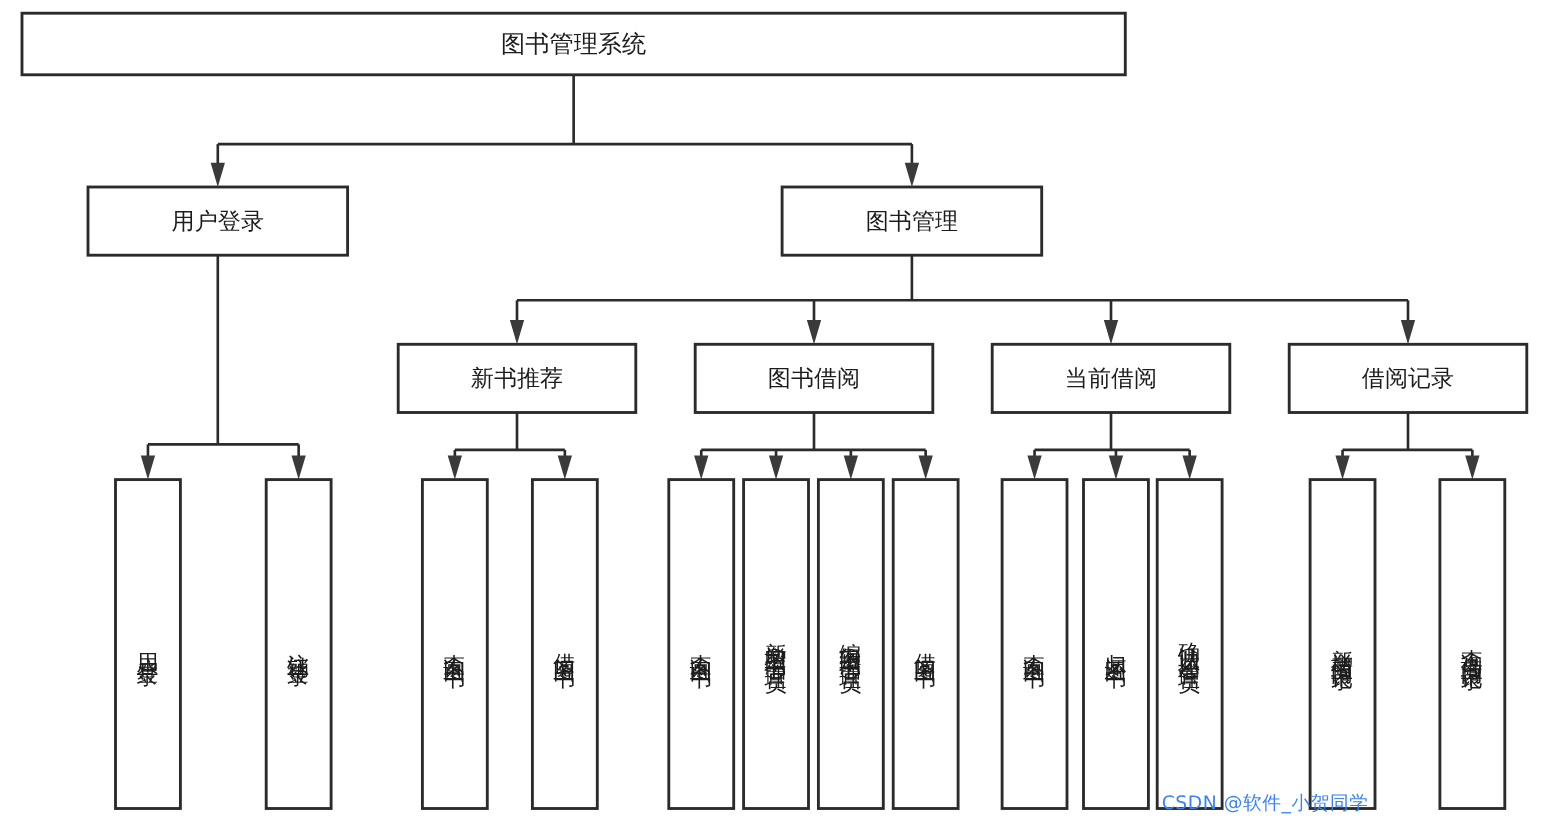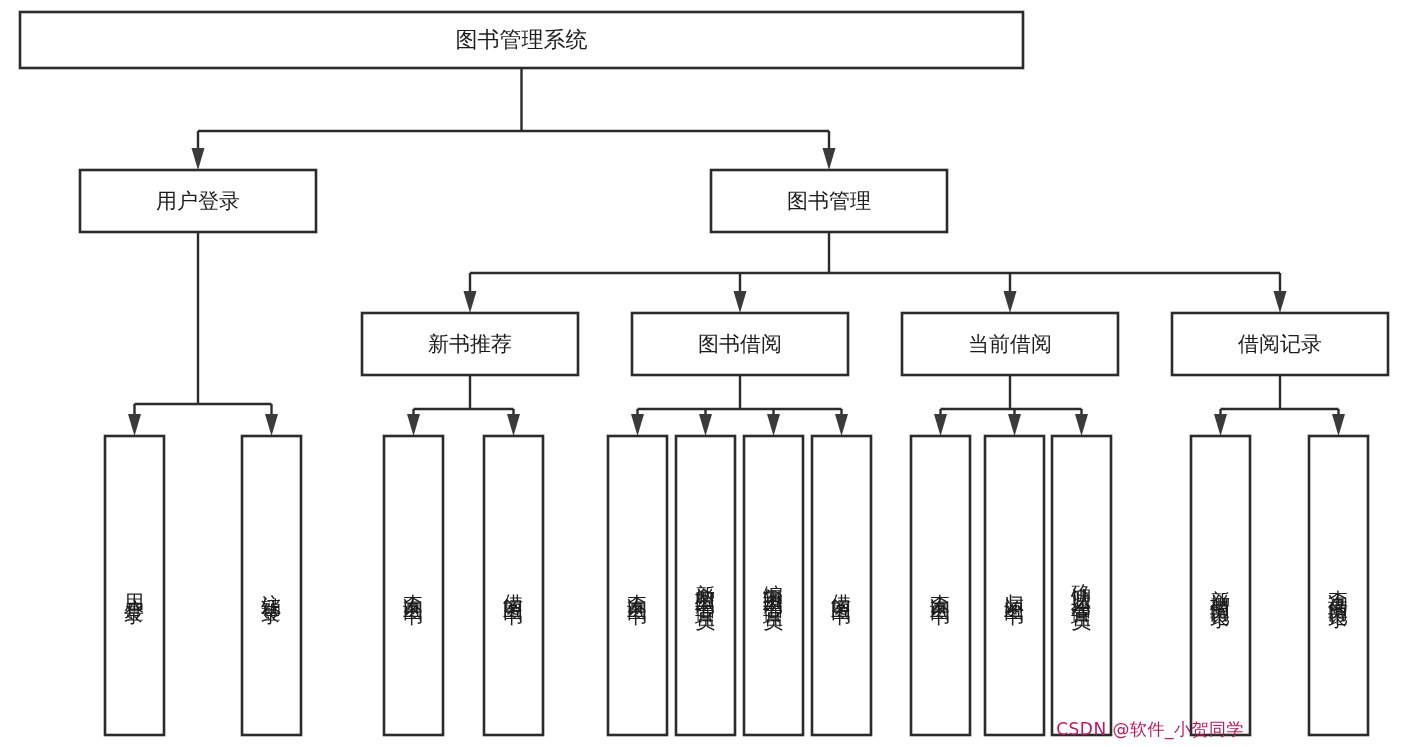--- a/index.html
+++ b/index.html
@@ -70,21 +70,21 @@
     letter-spacing: 4px;
     color: #1c1c1c;
     white-space: nowrap;
   }
   .watermark {
     position: absolute;
     right: 12px;
     bottom: 6px;
     font-family: "DejaVu Sans", "Liberation Sans", sans-serif;
     font-size: 17px;
-    color: #be185d;
+    color: #3b82f6;
     letter-spacing: 0.5px;
     white-space: nowrap;
   }
 </style>
 </head>
 <body>
 
 <div id="diagram-root">
 
   <svg class="flow" viewBox="0 0 1405 747">

